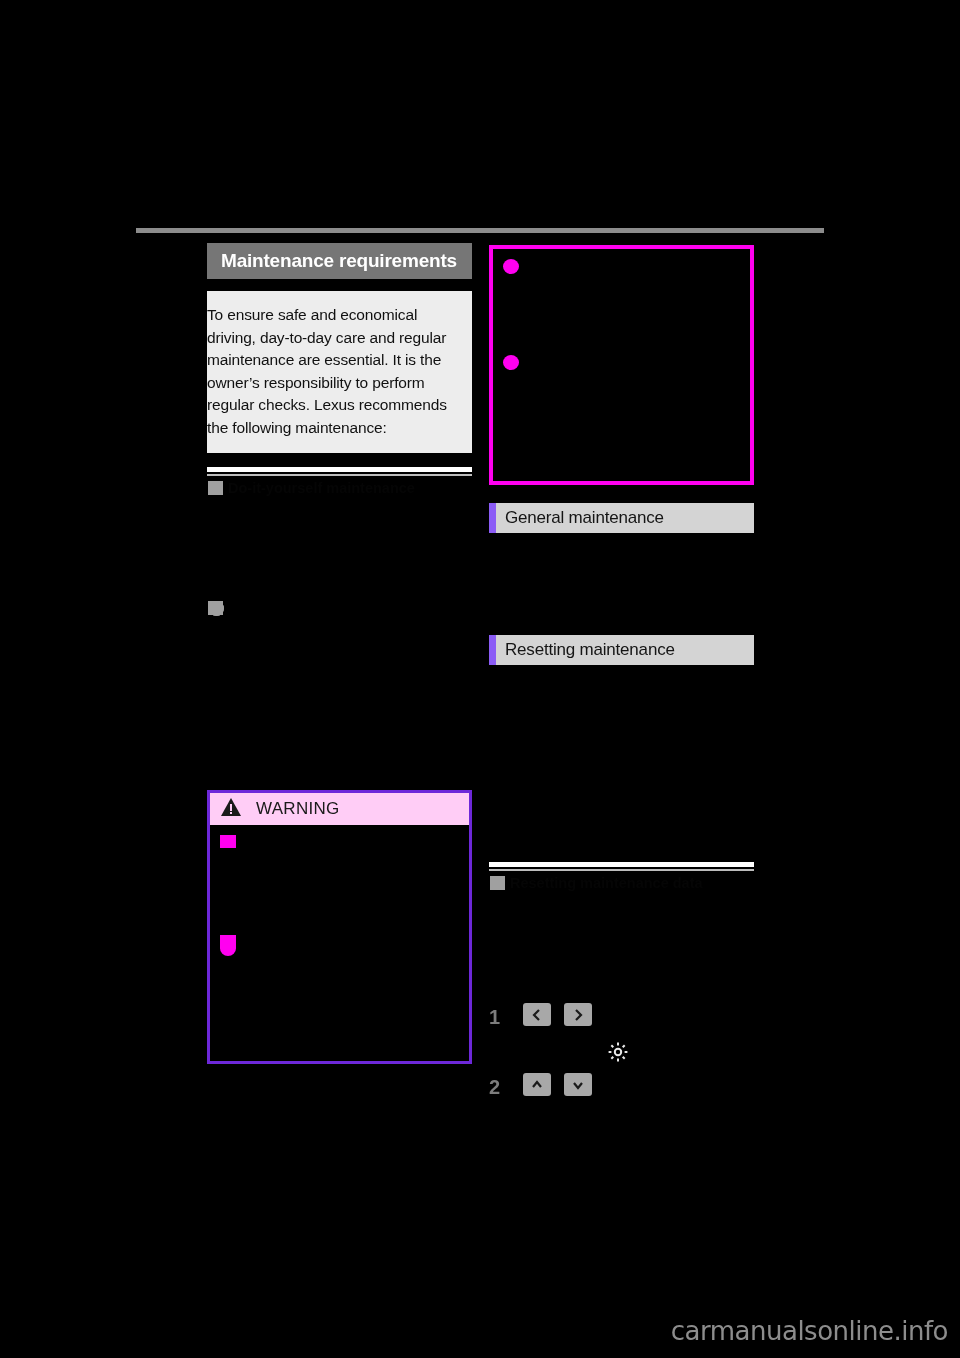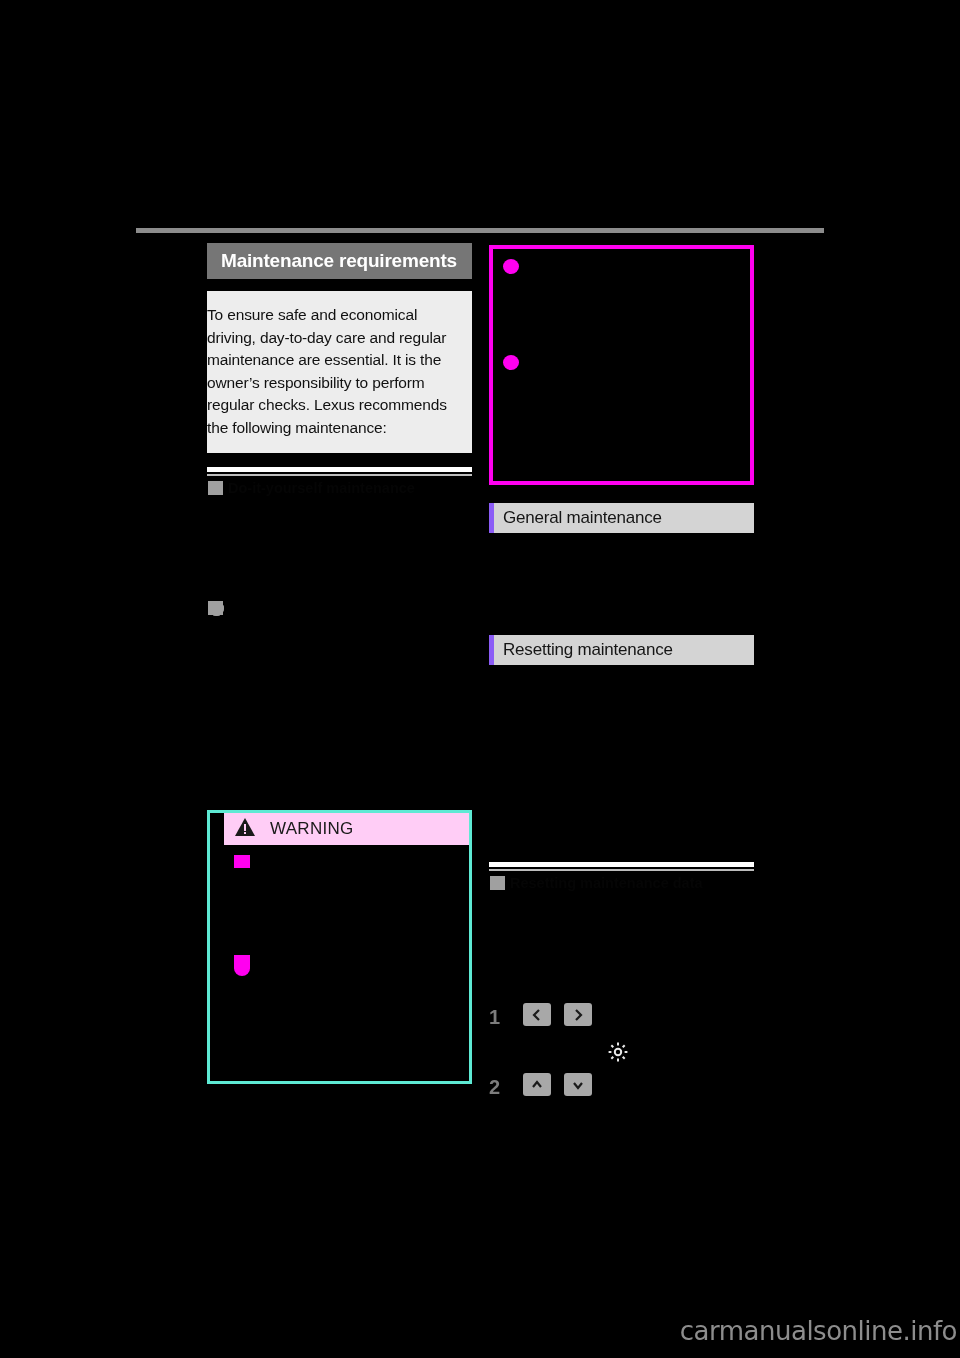--- a/index.html
+++ b/index.html
@@ -153,26 +153,25 @@
     top: 3px;
     width: 15px;
     height: 14px;
     background: #a0a0a0;
   }
 
   
   .warn-box {
     position: absolute;
     left: 207px;
-    top: 810px;
-    width: 265px;
-    border: 3px solid #5eead4;
+    top: 790px;
+    width: 265px;
+    border: 3px solid #6d28d9;
     box-sizing: border-box;
     background: #000000;
-    padding-left: 14px;
   }
   .warn-head {
     background: #ffcdf6;
     height: 32px;
     display: flex;
     align-items: center;
     padding-left: 10px;
     box-sizing: border-box;
   }
   .warn-head .warn-label {
@@ -233,21 +232,21 @@
     padding-left: 22px;
     font-size: 14px;
     line-height: 19px;
     color: #030303;
   }
   .note-gap { height: 96px; }
 
   
   .sub-head {
     background: #d4d4d4;
-    border-left: 5px solid #8b5cf6;
+    border-left: 7px solid #8b5cf6;
     width: 265px;
     height: 30px;
     box-sizing: border-box;
     display: flex;
     align-items: center;
     padding-left: 9px;
     font-size: 17px;
     color: #151515;
     letter-spacing: -0.2px;
   }
@@ -297,21 +296,21 @@
     align-items: center;
     justify-content: center;
     width: 26px;
     height: 26px;
     vertical-align: middle;
   }
 
   
   .watermark {
     position: absolute;
-    right: 3px;
+    right: 12px;
     bottom: 12px;
     font-size: 26px;
     color: #8d8d8d;
     letter-spacing: -0.5px;
     font-family: "DejaVu Sans", sans-serif;
   }
 </style>
 </head>
 <body>
 

